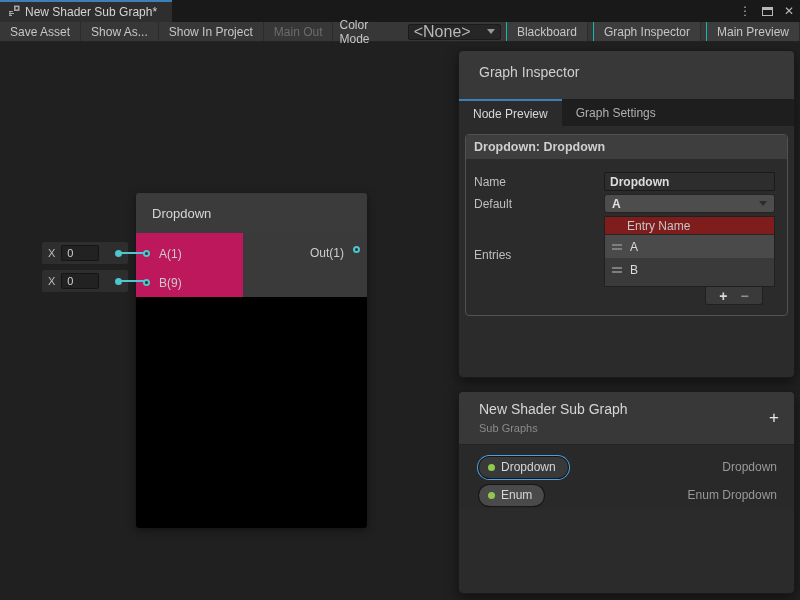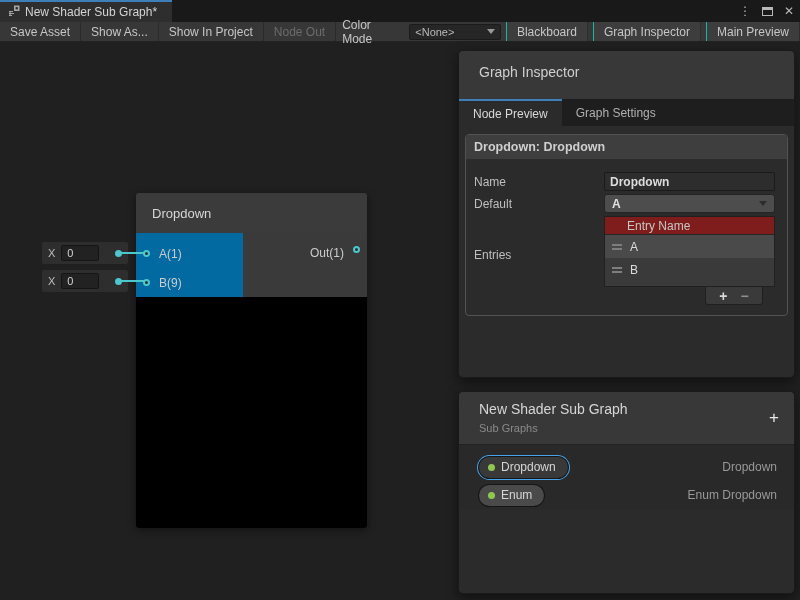--- a/index.html
+++ b/index.html
@@ -32,39 +32,39 @@
     background:#373737; border-bottom:1px solid #232323;
     display:flex; align-items:stretch; font-size:12px; color:#c6c6c6;
   }
   .tb-btn { display:flex; align-items:center; padding:0 10px; border-right:1px solid #2b2b2b; cursor:default; white-space:nowrap; }
   .tb-btn.disabled { color:#6b6b6b; }
   .tb-spacer { flex:1; }
   .tb-label { display:flex; align-items:center; padding:0 9px 0 6px; }
   .tb-dropdown {
     align-self:center; width:97px; height:16px; background:#262626;
     border:1px solid #1b1b1b; border-radius:2px;
-    display:flex; align-items:center; padding:0 5px; color:#b8b8b8; font-size:11px;
+    display:flex; align-items:center; padding:0 5px; color:#b8b8b8; font-size:16px;
   }
   .tb-dropdown .arrow { margin-left:auto; }
   .arrow { width:0; height:0; border-left:4px solid transparent; border-right:4px solid transparent; border-top:5px solid #999; }
   .tb-toggle {
     display:flex; align-items:center; padding:0 10px; margin-left:5px;
     background:#3d3d3d; border-left:1px solid #14b8a6; border-right:1px solid #2c2c2c;
     white-space:nowrap;
   }
 
   
   .node {
     position:absolute; left:136px; top:193px; width:231px; height:335px;
     border-radius:3px; overflow:hidden; box-shadow:0 2px 8px rgba(0,0,0,.45);
     z-index:2;
   }
   .node-header { height:40px; background:#3b3b3b; display:flex; align-items:center; padding-left:16px; font-size:13px; color:#d6d6d6; }
   .node-body { height:64px; display:flex; }
-  .node-in { width:107px; background:#0369a1; padding-top:6px; }
+  .node-in { width:107px; background:#be185d; padding-top:6px; }
   .node-out { flex:1; background:#3a3a3a; display:flex; justify-content:flex-end; align-items:flex-start; padding:13px 7px 0 0; }
   .port-row { height:29px; display:flex; align-items:center; gap:9px; padding-left:7px; }
   .port-ring { width:7px; height:7px; border-radius:50%; border:2px solid #4cc7cd; background:#303030; flex:none; }
   .port-label { font-size:12px; color:#cccccc; }
   .out-label { font-size:12px; color:#cccccc; margin-right:9px; }
   .node-preview { height:231px; background:#000; }
 
   
   .slot-widget {
     position:absolute; left:42px; width:86px; height:22px;
@@ -168,21 +168,21 @@
     <span class="menu-dots">⋮</span>
     <span class="maxi"></span>
     <span class="close-x">✕</span>
   </div>
 </div>
 
 <div class="toolbar">
   <div class="tb-btn">Save Asset</div>
   <div class="tb-btn">Show As...</div>
   <div class="tb-btn">Show In Project</div>
-  <div class="tb-btn disabled">Node Out</div>
+  <div class="tb-btn disabled">Main Out</div>
   <div class="tb-spacer"></div>
   <div class="tb-label">Color Mode</div>
   <div class="tb-dropdown">
     <span>&lt;None&gt;</span>
     <span class="arrow"></span>
   </div>
   <div class="tb-toggle">Blackboard</div>
   <div class="tb-toggle">Graph Inspector</div>
   <div class="tb-toggle">Main Preview</div>
 </div>

